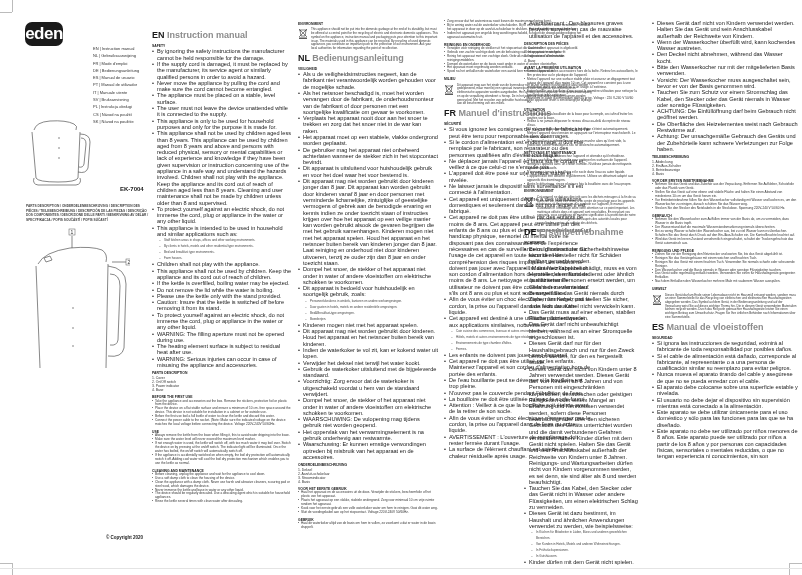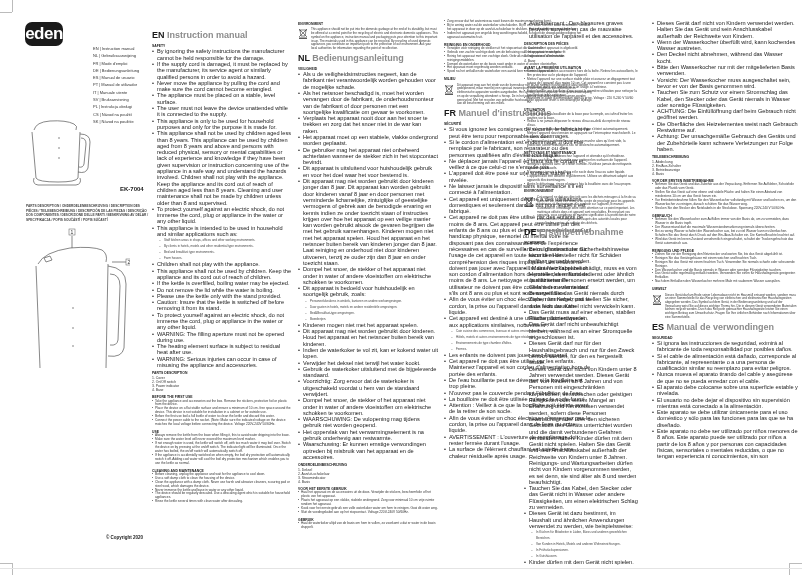--- a/index.html
+++ b/index.html
@@ -484,21 +484,21 @@
             <line x1="1" y1="2" x2="9" y2="2"></line>
             <line x1="1" y1="1" x2="9" y2="9"></line>
             <line x1="9" y1="1" x2="1" y2="9"></line>
           </g>
           <rect x="1" y="9.6" width="8" height="1.2" fill="#333"></rect>
         </svg>
       <span>Dieses Gerät darf am Ende seiner Lebensdauer nicht im Hausmüll entsorgt werden, sondern muss an einer Sammelstelle für das Recycling von elektrischen und elektronischen Haushaltsgeräten abgegeben werden. Das Symbol auf dem Gerät, in der Bedienungsanleitung und auf der Verpackung weist Sie auf dieses wichtige Thema hin. Die in diesem Gerät verwendeten Materialien können recycelt werden. Durch das Recyceln gebrauchter Haushaltsgeräte leisten Sie einen wichtigen Beitrag zum Umweltschutz. Fragen Sie Ihre örtlichen Behörden nach Informationen über eine Sammelstelle.</span>
     </div>
     <div class="lang-title">
       <span class="code">ES</span>
-      <span class="name">Manual de verwondingen</span>
+      <span class="name">Manual de vloeistoffen</span>
     </div>
     <div class="sec">SEGURIDAD</div>
     <div class="big">
         <ul>
       <li>Si ignora las instrucciones de seguridad, eximirá al fabricante de toda responsabilidad por posibles daños.</li>
       <li>Si el cable de alimentación está dañado, corresponde al fabricante, al representante o a una persona de cualificación similar su reemplazo para evitar peligros.</li>
       <li>Nunca mueva el aparato tirando del cable y asegúrese de que no se pueda enredar con el cable.</li>
       <li>El aparato debe colocarse sobre una superficie estable y nivelada.</li>
       <li>El usuario no debe dejar el dispositivo sin supervisión mientras está conectado a la alimentación.</li>
       <li>Este aparato se debe utilizar únicamente para el uso doméstico y sólo para las funciones para las que se ha diseñado.</li>

